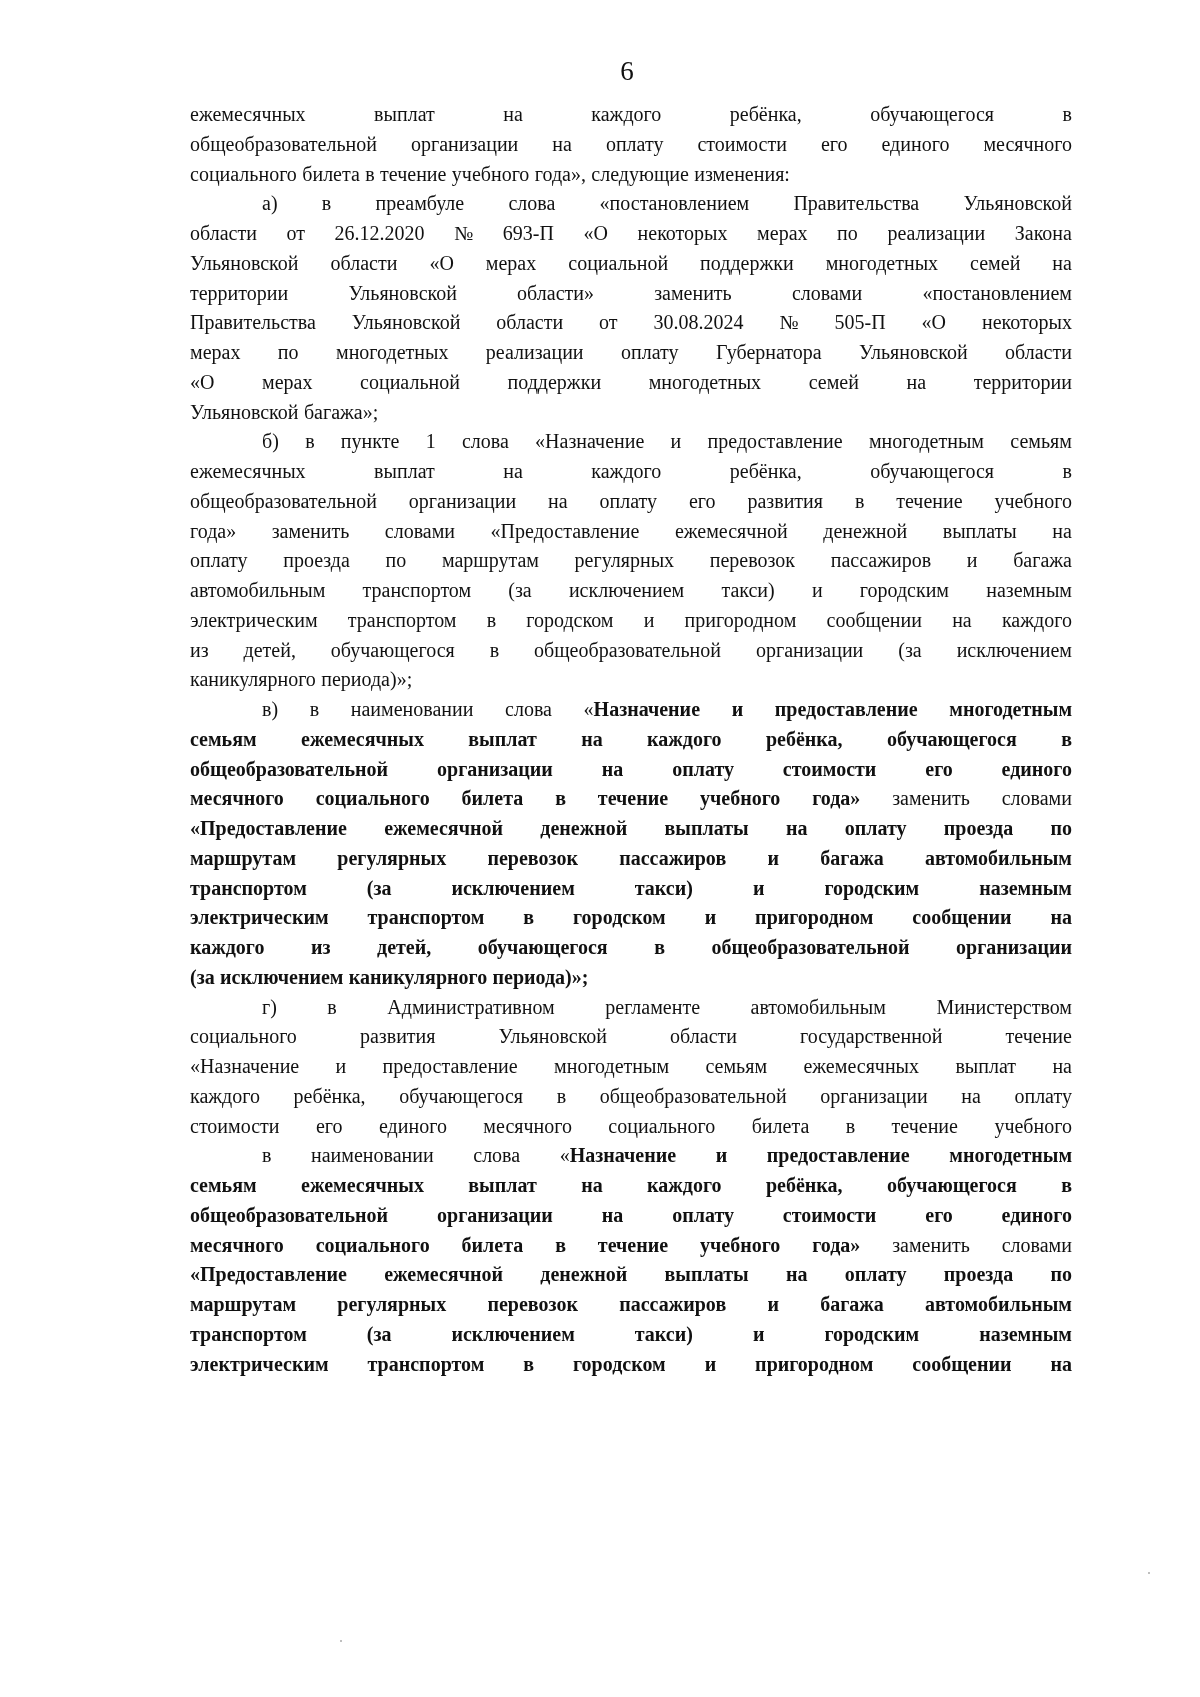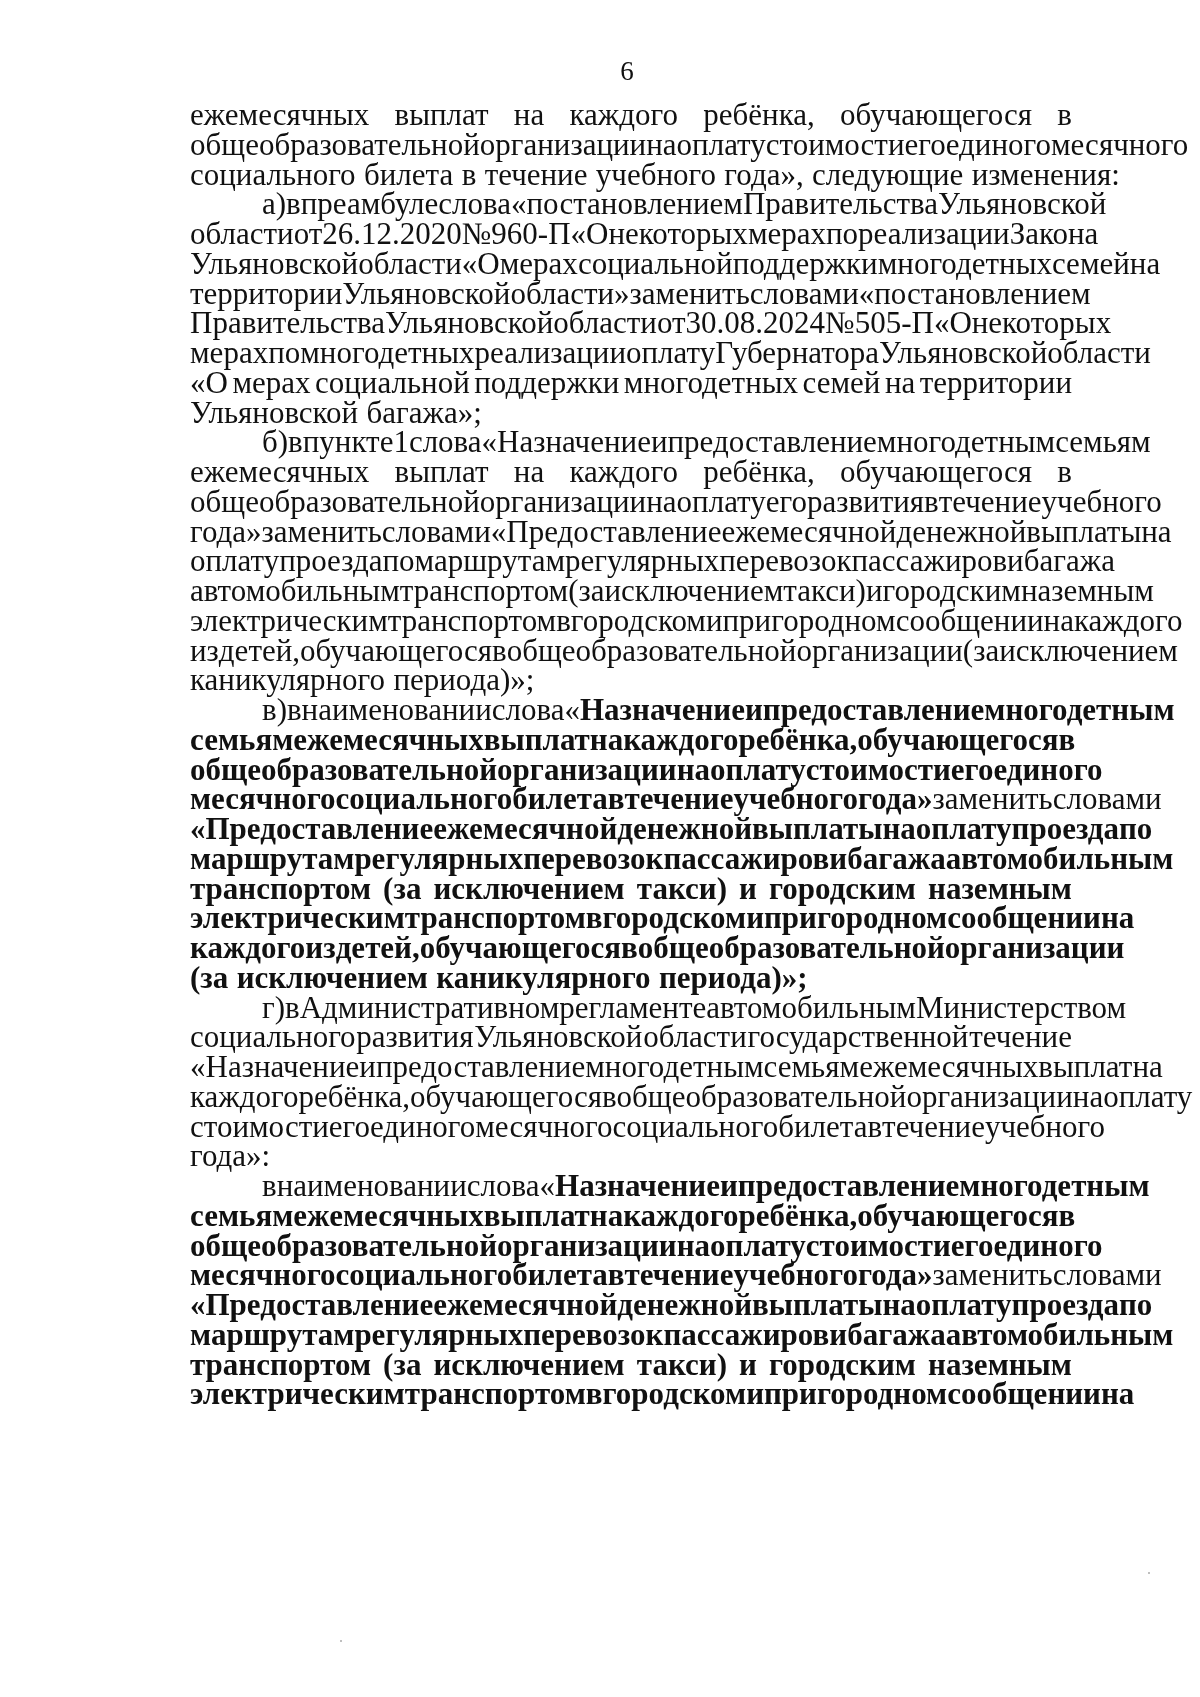--- a/index.html
+++ b/index.html
@@ -22,21 +22,21 @@
       width: 1254px;
       text-align: center;
       font-size: 27px;
       line-height: 30px;
     }
     .body-text {
       position: absolute;
       top: 100px;
       left: 190px;
       width: 882px;
-      font-size: 31px;
+      font-size: 20px;
       line-height: 29.75px;
     }
     .line {
       display: block;
       white-space: nowrap;
       height: 29.75px;
       text-align-last: justify;
       text-align: justify;
       width: 882px;
     }
@@ -104,21 +104,21 @@
         <span>Правительства</span>
         <span>Ульяновской</span>
       </span>
     </div>
     <div class="line">
       <span style="display: flex; width: 100%; justify-content: space-between; gap: 0px;">
         <span>области</span>
         <span>от</span>
         <span>26.12.2020</span>
         <span>№</span>
-        <span>960-П</span>
+        <span>693-П</span>
         <span>«О</span>
         <span>некоторых</span>
         <span>мерах</span>
         <span>по</span>
         <span>реализации</span>
         <span>Закона</span>
       </span>
     </div>
     <div class="line">
       <span style="display: flex; width: 100%; justify-content: space-between; gap: 0px;">
@@ -455,25 +455,20 @@
         <span>его</span>
         <span>единого</span>
         <span>месячного</span>
         <span>социального</span>
         <span>билета</span>
         <span>в</span>
         <span>течение</span>
         <span>учебного</span>
       </span>
     </div>
-    <div class="line">
-      <span style="display: flex; width: 100%; justify-content: flex-start; gap: 0.27em;">
-        <span>года»:</span>
-      </span>
-    </div>
     <div class="line indent">
       <span style="display: flex; width: 100%; justify-content: space-between; gap: 0px;">
         <span>в</span>
         <span>наименовании</span>
         <span>слова</span>
         <span><span>«</span><span class="b">Назначение</span></span>
         <span class="b">и</span>
         <span class="b">предоставление</span>
         <span class="b">многодетным</span>
       </span>

